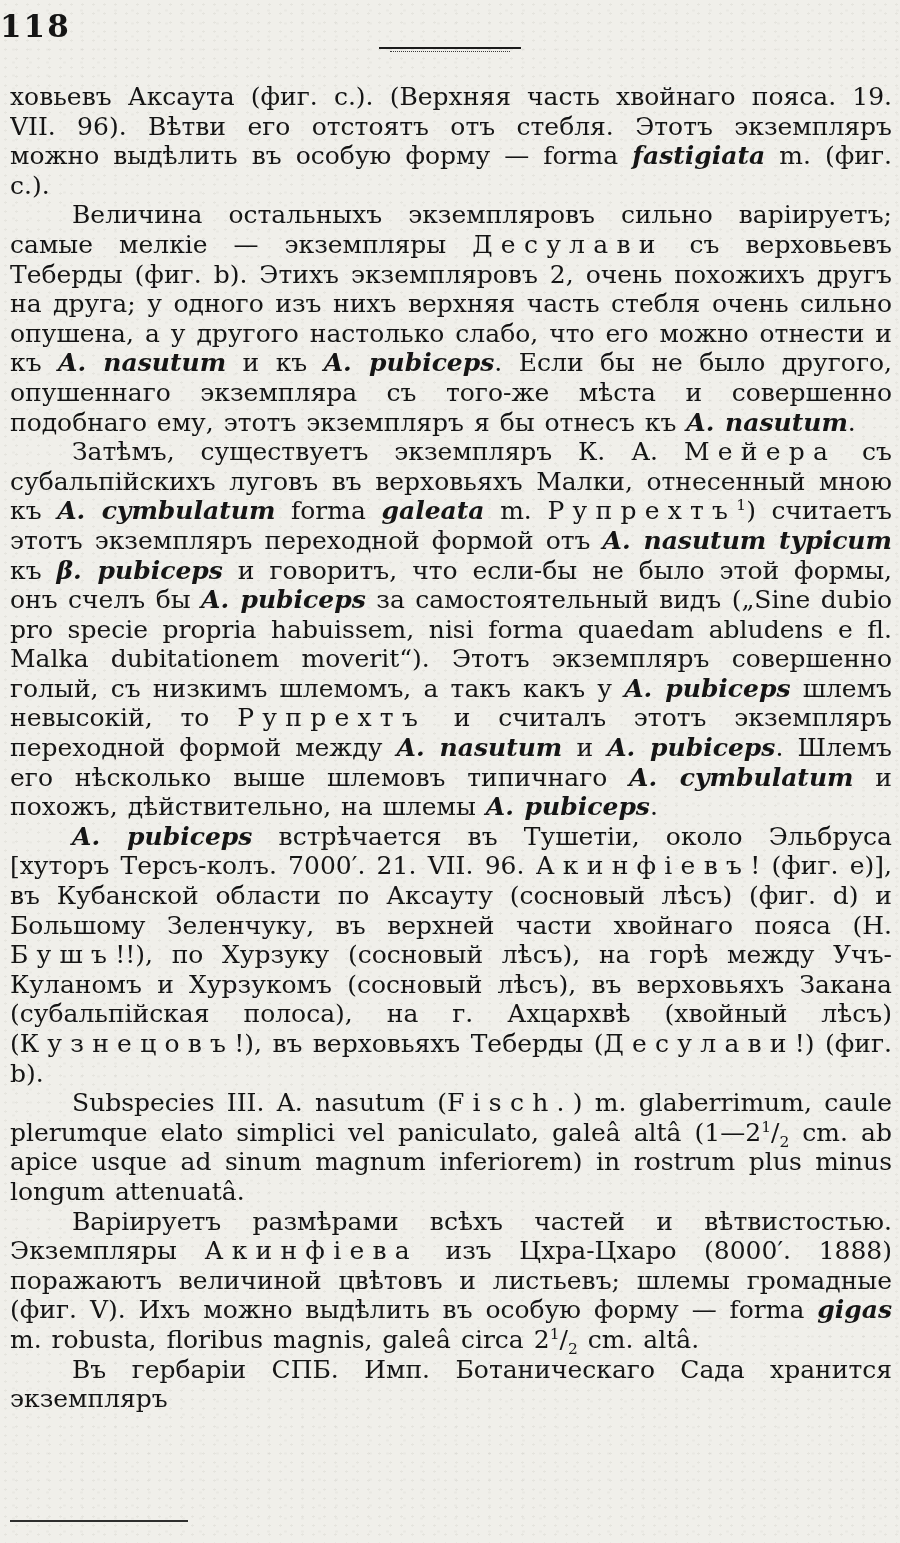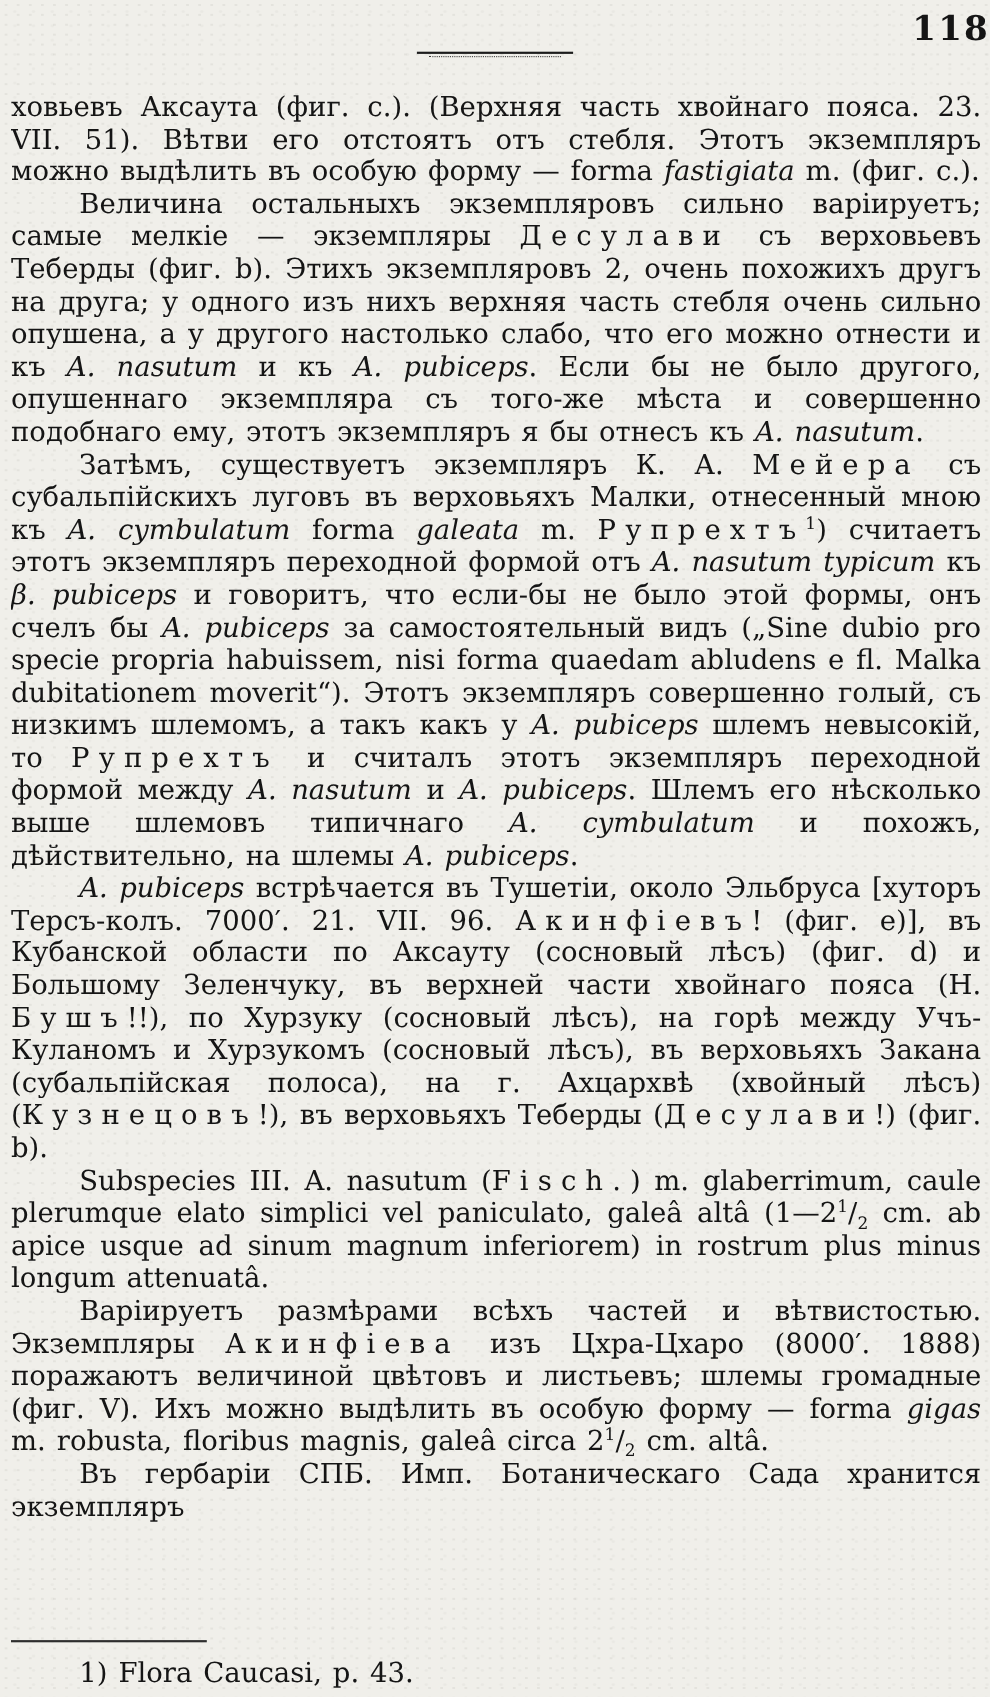--- a/index.html
+++ b/index.html
@@ -14,21 +14,21 @@
     width:900px; height:1543px;
     overflow:hidden;
     background-color:#f0efea;
     background-image:
       radial-gradient(rgba(120,120,110,0.10) 1px, transparent 1.6px),
       radial-gradient(rgba(140,140,130,0.07) 1px, transparent 2px);
     background-size:11px 9px, 17px 13px;
     background-position:0 0, 5px 4px;
   }
   .pageno {
-    text-align:right;
+    text-align:left;
     font-size:31px;
     font-weight:bold;
     letter-spacing:2px;
     padding-top:8px;
   }
   .pagerule {
     width:142px;
     margin:3px auto 0 auto;
     border-top:2px solid #1c1c1c;
   }
@@ -42,21 +42,21 @@
     font-size:25px;
     line-height:29.6px;
     text-align:justify;
     word-spacing:2px;
     max-height:1392px;
     overflow:hidden;
   }
   .para { margin:0; text-indent:62px; }
   .para.noindent { text-indent:0; }
   .r-n { }
-  .r-i { font-style:italic; font-weight:normal; }
+  .r-i { font-style:italic; font-weight:bold; }
   .r-b { font-weight:normal; }
   .r-sp { letter-spacing:0.33em; }
   sup, sub { line-height:0; font-size:0.62em; }
   .footer {
     position:absolute;
     left:10px; right:10px; bottom:8px;
   }
   .fn-rule {
     width:178px;
     border-top:2px solid #2e2e2e;
@@ -70,26 +70,25 @@
 </style>
 </head>
 <body>
 
 <div class="page">
   <div class="pageno">118</div>
   <div class="pagerule"></div>
   <div class="pagerule2"></div>
 
   <div class="text-body">
-      <p class="para noindent"><span class="r-n">ховьевъ Аксаута (фиг. c.). (Верхняя часть хвойнаго пояса. 23. VII. 51). Вѣтви его отстоятъ отъ стебля. Этотъ экземпляръ можно выдѣлить въ особую форму — forma </span><span class="r-i">fastigiata</span><span class="r-n"> m. (фиг. c.).</span></p>
+      <p class="para noindent"><span class="r-n">ховьевъ Аксаута (фиг. c.). (Верхняя часть хвойнаго пояса. 19. VII. 96). Вѣтви его отстоятъ отъ стебля. Этотъ экземпляръ можно выдѣлить въ особую форму — forma </span><span class="r-i">fastigiata</span><span class="r-n"> m. (фиг. c.).</span></p>
       <p class="para"><span class="r-n">Величина остальныхъ экземпляровъ сильно варіируетъ; самые мелкіе — экземпляры </span><span class="r-sp">Десулави</span><span class="r-n"> съ верховьевъ Теберды (фиг. b). Этихъ экземпляровъ 2, очень похожихъ другъ на друга; у одного изъ нихъ верхняя часть стебля очень сильно опушена, а у другого настолько слабо, что его можно отнести и къ </span><span class="r-i">A. nasutum</span><span class="r-n"> и къ </span><span class="r-i">A. pubiceps</span><span class="r-n">. Если бы не было другого, опушеннаго экземпляра съ того-же мѣста и совершенно подобнаго ему, этотъ экземпляръ я бы отнесъ къ </span><span class="r-i">A. nasutum</span><span class="r-n">.</span></p>
       <p class="para"><span class="r-n">Затѣмъ, существуетъ экземпляръ К. А. </span><span class="r-sp">Мейера</span><span class="r-n"> съ субальпійскихъ луговъ въ верховьяхъ Малки, отнесенный мною къ </span><span class="r-i">A. cymbulatum</span><span class="r-n"> forma </span><span class="r-i">galeata</span><span class="r-n"> m. </span><span class="r-sp">Рупрехтъ</span><sup class="r-su">1</sup><span class="r-n">) считаетъ этотъ экземпляръ переходной формой отъ </span><span class="r-i">A. nasutum typicum</span><span class="r-n"> къ </span><span class="r-i">β. pubiceps</span><span class="r-n"> и говоритъ, что если-бы не было этой формы, онъ счелъ бы </span><span class="r-i">A. pubiceps</span><span class="r-n"> за самостоятельный видъ („Sine dubio pro specie propria habuissem, nisi forma quaedam abludens e fl. Malka dubitationem moverit“). Этотъ экземпляръ совершенно голый, съ низкимъ шлемомъ, а такъ какъ у </span><span class="r-i">A. pubiceps</span><span class="r-n"> шлемъ невысокій, то </span><span class="r-sp">Рупрехтъ</span><span class="r-n"> и считалъ этотъ экземпляръ переходной формой между </span><span class="r-i">A. nasutum</span><span class="r-n"> и </span><span class="r-i">A. pubiceps</span><span class="r-n">. Шлемъ его нѣсколько выше шлемовъ типичнаго </span><span class="r-i">A. cymbulatum</span><span class="r-n"> и похожъ, дѣйствительно, на шлемы </span><span class="r-i">A. pubiceps</span><span class="r-n">.</span></p>
       <p class="para"><span class="r-i">A. pubiceps</span><span class="r-n"> встрѣчается въ Тушетіи, около Эльбруса [хуторъ Терсъ-колъ. 7000′. 21. VII. 96. </span><span class="r-sp">Акинфіевъ</span><span class="r-n">! (фиг. e)], въ Кубанской области по Аксауту (сосновый лѣсъ) (фиг. d) и Большому Зеленчуку, въ верхней части хвойнаго пояса (Н. </span><span class="r-sp">Бушъ</span><span class="r-n">!!), по Хурзуку (сосновый лѣсъ), на горѣ между Учъ-Куланомъ и Хурзукомъ (сосновый лѣсъ), въ верховьяхъ Закана (субальпійская полоса), на г. Ахцархвѣ (хвойный лѣсъ) (</span><span class="r-sp">Кузнецовъ</span><span class="r-n">!), въ верховьяхъ Теберды (</span><span class="r-sp">Десулави</span><span class="r-n">!) (фиг. b).</span></p>
       <p class="para"><span class="r-b">Subspecies III. A. nasutum</span><span class="r-n"> (</span><span class="r-sp">Fisch.</span><span class="r-n">) m. glaberrimum, caule plerumque elato simplici vel paniculato, galeâ altâ (1—2</span><sup class="r-su">1</sup><span class="r-n">/</span><sub class="r-sb">2</sub><span class="r-n"> cm. ab apice usque ad sinum magnum inferiorem) in rostrum plus minus longum attenuatâ.</span></p>
       <p class="para"><span class="r-n">Варіируетъ размѣрами всѣхъ частей и вѣтвистостью. Экземпляры </span><span class="r-sp">Акинфіева</span><span class="r-n"> изъ Цхра-Цхаро (8000′. 1888) поражаютъ величиной цвѣтовъ и листьевъ; шлемы громадные (фиг. V). Ихъ можно выдѣлить въ особую форму — forma </span><span class="r-i">gigas</span><span class="r-n"> m. robusta, floribus magnis, galeâ circa 2</span><sup class="r-su">1</sup><span class="r-n">/</span><sub class="r-sb">2</sub><span class="r-n"> cm. altâ.</span></p>
       <p class="para"><span class="r-n">Въ гербаріи СПБ. Имп. Ботаническаго Сада хранится экземпляръ </span></p>
     </div>
 
   <div class="footer">
     <div class="fn-rule"></div>
-    <div class="fn-text"><span class="r-b">1)</span><span class="r-n"> Flora Caucasi, p. 43.</span></div>
   </div>
 </div>
 
 </body></html>

